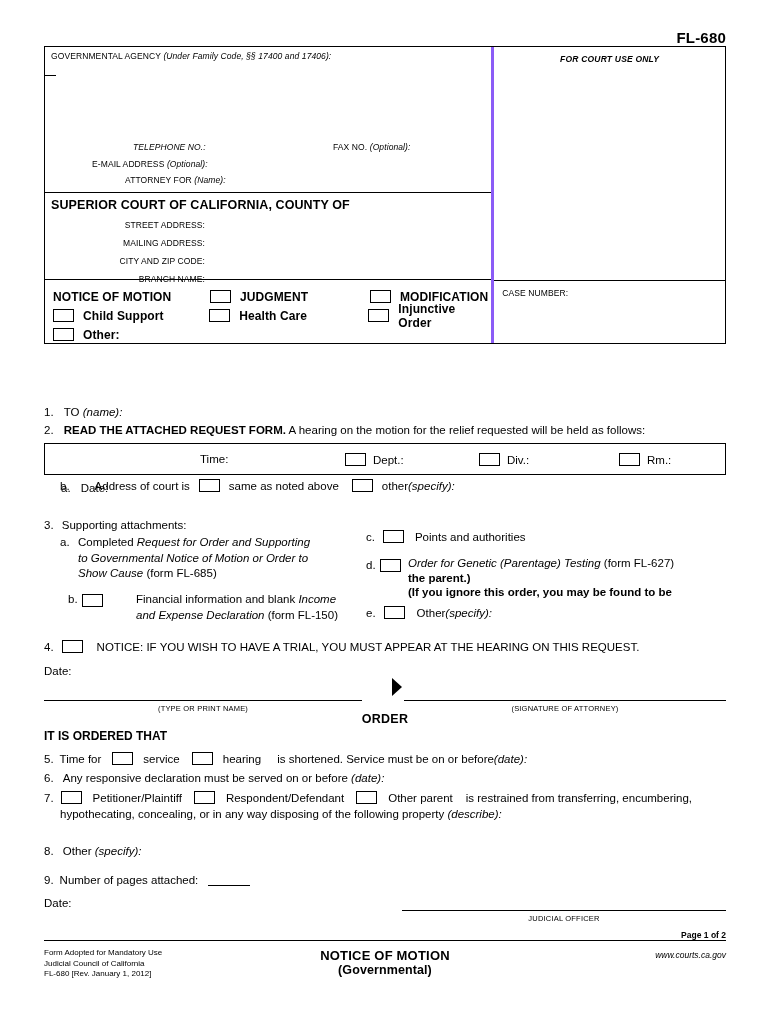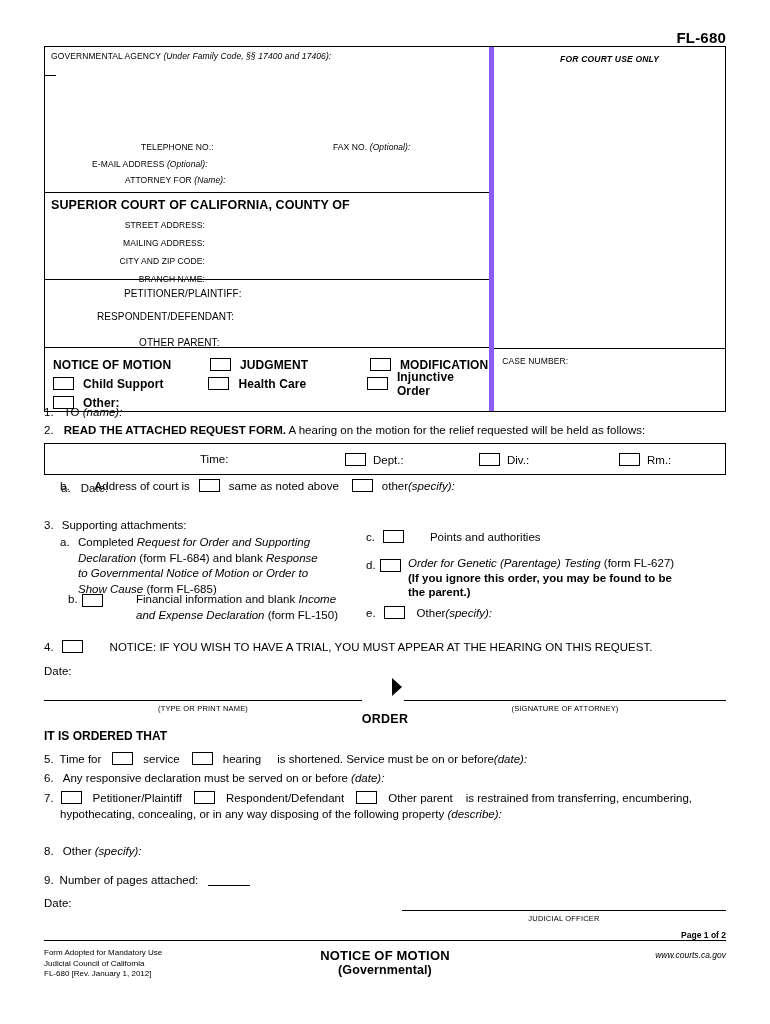--- a/index.html
+++ b/index.html
@@ -21,36 +21,36 @@
     position: absolute; right: 44px; top: 29px;
     font-size: 15px; font-weight: bold; letter-spacing: .2px;
   }
 
   
   .caption {
     position: absolute; left: 44px; top: 46px;
     width: 682px; border: 1px solid #000;
     display: flex;
   }
-  .cap-left  { width: 450px; border-right: 5px solid #8b5cf6; }
+  .cap-left  { width: 450px; border-right: 3px solid #8b5cf6; }
   .cap-right { width: 231px; position: relative; }
 
   .cap-sec { border-bottom: 1px solid #000; position: relative; }
   .cap-sec:last-child { border-bottom: none; }
 
   .lbl { font-size: 8.5px; letter-spacing: .1px; white-space: nowrap; }
   .lbl i { font-style: italic; }
 
   
   .attn { height: 146px; position: relative; padding: 4px 6px 0 6px; }
   .attn .tick {
     position: absolute; left: 0px; top: 28px; width: 11px;
     border-top: 1.6px solid #000;
   }
-  .attn .tel  { position: absolute; left: 96px;  top: 95px; }
+  .attn .tel  { position: absolute; left: 88px;  top: 95px; font-style: italic; }
   .attn .fax  { position: absolute; left: 288px; top: 95px; }
   .attn .mail { position: absolute; left: 47px;  top: 112px; }
   .attn .afor { position: absolute; left: 80px;  top: 128px; }
 
   
   .court { height: 87px; position: relative; padding: 5px 6px 0 6px; }
   .court .sc { font-size: 12.5px; font-weight: bold; letter-spacing: .1px; }
   .court .ln { position: absolute; left: 0; width: 160px; text-align: right; }
   .court .ln.a { top: 27px; }
   .court .ln.b { top: 45px; }
@@ -170,25 +170,20 @@
       </div>
 
       <div class="cap-sec court">
         <div class="sc">SUPERIOR COURT OF CALIFORNIA, COUNTY OF</div>
         <div class="lbl ln a">STREET ADDRESS:</div>
         <div class="lbl ln b">MAILING ADDRESS:</div>
         <div class="lbl ln c">CITY AND ZIP CODE:</div>
         <div class="lbl ln d">BRANCH NAME:</div>
       </div>
 
-      <div class="cap-sec parties">
-        <div class="ln p1">PETITIONER/PLAINTIFF:</div>
-        <div class="ln p2">RESPONDENT/DEFENDANT:</div>
-        <div class="ln p3">OTHER PARENT:</div>
-      </div>
 
       <div class="cap-sec titleblk">
         <div class="tb-row">
           <div class="tb-col1">
             <span class="tb-txt">NOTICE OF MOTION</span>
           </div>
           <div class="tb-col2">
             <span class="cb"></span>
             <span class="tb-txt" style="margin-left:9px">JUDGMENT</span>
           </div>
@@ -272,62 +267,61 @@
 
   <div class="item" style="left:44px; top:519px;">
     <span class="num">3.</span>
     <span style="margin-left:5px">Supporting attachments:</span>
   </div>
 
   <div class="item" style="left:60px; top:535px; width:300px; line-height:15.5px;">
     <div style="position:relative; padding-left:18px;">
       <span style="position:absolute; left:0; top:0;">a.</span>
       <div><span>Completed </span><i>Request for Order and Supporting</i></div>
-      <div><i>Declaration</i><span> (form FL-684) and blank </span><i>Response</i></div>
       <div><i>to Governmental Notice of Motion or Order to</i></div>
       <div><i>Show Cause</i><span> (form FL-685)</span></div>
     </div>
   </div>
 
   <div class="item" style="left:68px; top:592px; width:300px; line-height:15.5px;">
     <div style="position:relative; padding-left:68px;">
       <span style="position:absolute; left:0; top:0;">b.</span>
       <span class="cb" style="position:absolute; left:14px; top:2px;"></span>
       <div><span>Financial information and blank </span><i>Income</i></div>
       <div><i>and Expense Declaration</i><span> (form FL-150)</span></div>
     </div>
   </div>
 
   <div class="item inline" style="left:366px; top:530px;">
     <span>c.</span>
     <span class="cb" style="margin-left:8px"></span>
-    <span style="margin-left:26px">Points and authorities</span>
+    <span style="margin-left:11px">Points and authorities</span>
   </div>
 
   <div class="item" style="left:366px; top:556px; width:360px; line-height:14.5px;">
     <div style="position:relative; padding-left:42px;">
       <span style="position:absolute; left:0; top:2px;">d.</span>
       <span class="cb" style="position:absolute; left:14px; top:3px;"></span>
       <div><i>Order for Genetic (Parentage) Testing</i><span> (form FL-627)</span></div>
+      <div><b>the parent.)</b></div>
       <div><b>(If you ignore this order, you may be found to be</b></div>
-      <div><b>the parent.)</b></div>
     </div>
   </div>
 
   <div class="item inline" style="left:366px; top:606px;">
     <span>e.</span>
     <span class="cb" style="margin-left:8px"></span>
     <span style="margin-left:12px">Other </span>
       <i>(specify):</i>
   </div>
 
   <div class="item inline" style="left:44px; top:640px;">
     <span class="num">4.</span>
     <span class="cb" style="margin-left:8px"></span>
-    <span style="margin-left:27px">NOTICE:  IF YOU WISH TO HAVE A TRIAL, YOU MUST APPEAR AT THE HEARING ON THIS REQUEST.</span>
+    <span style="margin-left:14px">NOTICE:  IF YOU WISH TO HAVE A TRIAL, YOU MUST APPEAR AT THE HEARING ON THIS REQUEST.</span>
   </div>
 
   <div class="item" style="left:44px; top:665px;">Date:</div>
 
   <div class="sigline" style="left:44px; top:700px; width:318px;"></div>
   <div class="sigcap" style="left:44px; top:704px; width:318px;">(TYPE OR PRINT NAME)</div>
 
   <div class="arrow" style="left:392px; top:678px;"></div>
   <div class="sigline" style="left:404px; top:700px; width:322px;"></div>
   <div class="sigcap" style="left:404px; top:704px; width:322px;">(SIGNATURE OF ATTORNEY)</div>

